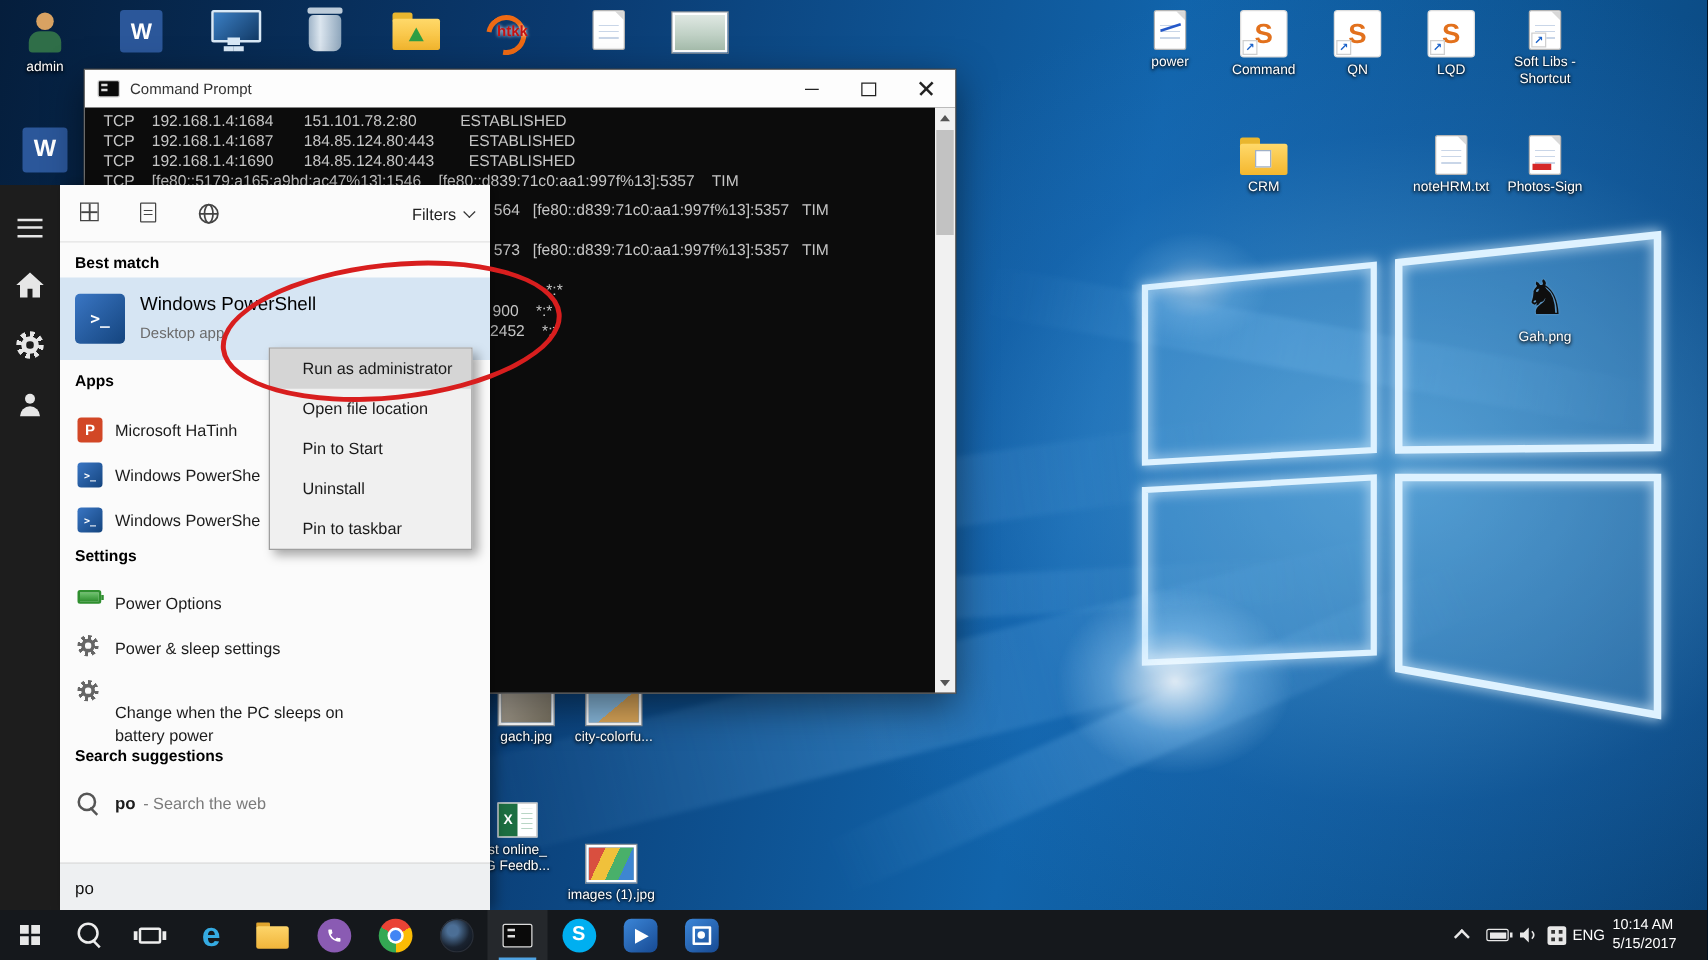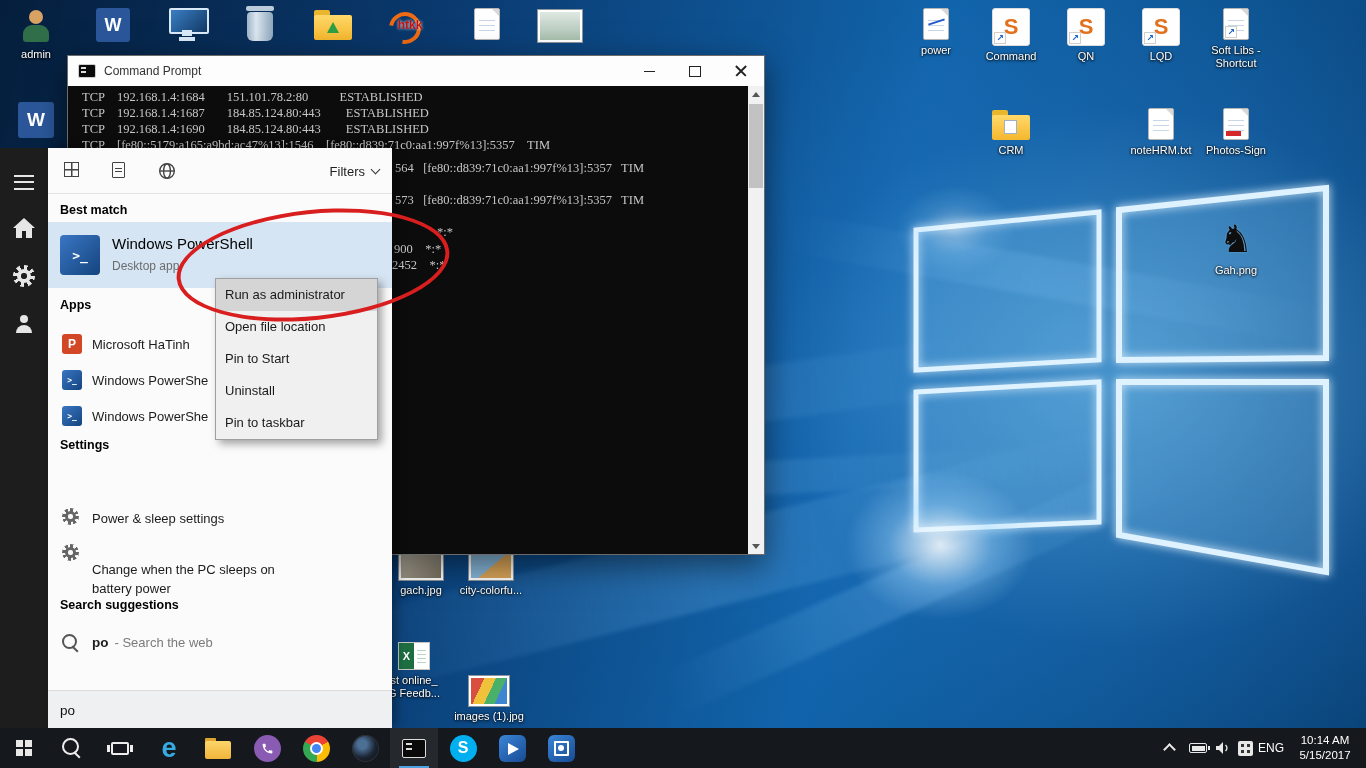--- a/index.html
+++ b/index.html
@@ -63,21 +63,21 @@
   .cmdtb{width:18px;height:14px;background:#0a0a0a;border:1px solid #cfcfcf;border-radius:2px;margin:0 8px 0 10px;position:relative}
   .cmdtb::before{content:"";position:absolute;left:2px;top:2px;width:5px;height:2px;background:#ddd;box-shadow:0 4px 0 0 #ddd}
   #cmdtitle .ttl{font-size:12px;color:#333;flex:1}
   .wc{width:46px;height:30px;position:relative;display:flex;align-items:center;justify-content:center}
   .wc-min::before{content:"";width:11px;height:1px;background:#222}
   .wc-max::before{content:"";width:10px;height:9px;border:1px solid #222}
   .wc-close::before,.wc-close::after{content:"";position:absolute;width:14px;height:1.5px;background:#222}
   .wc-close::before{transform:rotate(45deg)}
   .wc-close::after{transform:rotate(-45deg)}
   #console{position:absolute;left:0;top:30px;right:16px;bottom:0;padding:3px 0 0 8px;overflow:hidden}
-  .cline,.cfrag{font-family:Liberation Serif, serif;font-size:12.5px;line-height:16px;color:#c6c6c6;white-space:pre}
+  .cline,.cfrag{font-family:Liberation Sans, sans-serif;font-size:12.5px;line-height:16px;color:#c6c6c6;white-space:pre}
   .cfrag{position:absolute;z-index:3}
   #cscroll{position:absolute;right:0;top:30px;bottom:0;width:16px;background:#f1f1f1}
   .sarr{position:absolute;left:0;width:16px;height:16px;display:flex;align-items:center;justify-content:center}
   .sarr.up{top:0}.sarr.dn{bottom:0}
   .sarr.up::before{content:"";border-left:4px solid transparent;border-right:4px solid transparent;border-bottom:5px solid #555}
   .sarr.dn::before{content:"";border-left:4px solid transparent;border-right:4px solid transparent;border-top:5px solid #555}
   .sthumb{position:absolute;left:1px;top:18px;width:14px;height:84px;background:#c2c2c2}
   
   #rail{left:0;top:148px;width:48px;height:580px;background:#1d1d1d;z-index:10}
   .railbtn{position:absolute;left:0;width:48px;height:44px;display:flex;align-items:center;justify-content:center}
@@ -113,21 +113,21 @@
   .batt-g::after{content:"";position:absolute;right:-4px;top:2px;width:2px;height:4px;background:#2f8f2f}
   .mag{position:relative;width:18px;height:18px;--mc:#555}
   .mag::before{content:"";position:absolute;left:0;top:0;width:11px;height:11px;border:2px solid var(--mc);border-radius:50%}
   .mag::after{content:"";position:absolute;right:1px;bottom:2px;width:8px;height:2px;background:var(--mc);transform:rotate(45deg)}
   .mag.white{--mc:#ededed;width:20px;height:20px}
   .mag.white::before{width:13px;height:13px}
   #searchbar{top:542px;height:38px;background:#eef0f2;border-top:1px solid #dcdcdc}
   #searchbar input{position:absolute;left:12px;top:0;width:300px;height:38px;border:none;background:transparent;outline:none;font-size:13.5px;color:#111;font-family:inherit}
   
   #ctxmenu{left:215px;top:278px;width:163px;z-index:20;background:#f0f0f0;border:1px solid #9f9f9f;box-shadow:4px 4px 8px rgba(0,0,0,.35)}
-  .mitem{height:32px;line-height:32px;padding-left:9px;font-size:13px;color:#1a1a1a;white-space:nowrap}
+  .mitem{height:32px;line-height:32px;padding-left:26px;font-size:13px;color:#1a1a1a;white-space:nowrap}
   .mitem.hl{background:#d5d5d5}
   
   #redellipse{left:176px;top:210px;width:274px;height:110px;border:4px solid #d81e1e;border-radius:50%;transform:rotate(-6deg);z-index:30}
   
   #taskbar{left:0;top:728px;width:1366px;height:40px;background:#15181c;z-index:40}
   .tcell{position:absolute;top:0;width:48px;height:40px;display:flex;align-items:center;justify-content:center}
   .startlogo{width:16px;height:16px;background:
      linear-gradient(#15181c,#15181c) center/2px 100% no-repeat,
      linear-gradient(#15181c,#15181c) center/100% 2px no-repeat,#e8e8e8}
   .tview{width:18px;height:13px;border:2px solid #ededed;border-radius:2px;position:relative}
@@ -150,21 +150,21 @@
   .bapp.plane::before{content:"";position:absolute;left:9px;top:8px;border-top:6px solid transparent;border-bottom:6px solid transparent;border-left:11px solid #fff}
   .bapp.photo::before{content:"";position:absolute;inset:6px;border:2px solid #fff;border-radius:1px}
   .bapp.photo::after{content:"";position:absolute;left:10px;top:10px;width:6px;height:6px;border-radius:50%;background:#fff}
   .chup{width:9px;height:9px;border-left:2px solid #e8e8e8;border-top:2px solid #e8e8e8;transform:rotate(45deg);margin-top:3px}
   .batt{width:18px;height:10px;border:1.5px solid #e8e8e8;border-radius:2px;position:relative}
   .batt::before{content:"";position:absolute;inset:1.5px;background:#e8e8e8}
   .batt::after{content:"";position:absolute;right:-4px;top:2px;width:2px;height:4px;background:#e8e8e8}
   .ime{width:15px;height:15px;background:#e8e8e8;border-radius:2px;position:relative}
   .ime::before{content:"";position:absolute;left:3px;top:3px;width:3px;height:3px;background:#333;box-shadow:6px 0 0 #333,0 6px 0 #333,6px 6px 0 #333}
   .traytxt{position:absolute;top:0;height:40px;display:flex;align-items:center;color:#fff;font-size:12px}
-  #clock{position:absolute;left:1290px;top:5px;width:70px;text-align:center;color:#fff;font-size:11.5px;line-height:15px}
+  #clock{position:absolute;left:1290px;top:5px;width:70px;color:#fff;font-size:11.5px;line-height:15px}
 </style>
 </head>
 <body>
 
 <div id="screen">
 
   <div class="wallpaper">
     <div class="beam" style="left:60px;top:400px;width:920px;height:56px;transform:rotate(-8deg)"></div>
     <div class="beam" style="left:140px;top:470px;width:900px;height:34px;transform:rotate(-3deg)"></div>
     <div class="beam" style="left:330px;top:520px;width:820px;height:80px;transform:rotate(-14deg);opacity:.7"></div>
@@ -393,20 +393,24 @@
       <div class="ltx">Windows PowerShe</div>
     </div>
     <div class="lrow" style="top:250px">
       <div class="lic i-ps ps20">
           <span>&gt;_</span>
         </div>
       <div class="ltx">Windows PowerShe</div>
     </div>
 
     <div class="phead" style="top:290px">Settings</div>
+    <div class="lrow" style="top:316px">
+      <div class="lic batt-g"></div>
+      <div class="ltx">Power Options</div>
+    </div>
     <div class="lrow" style="top:352px">
       <div class="lic gear small"></div>
       <div class="ltx">Power &amp; sleep settings</div>
     </div>
     <div class="lrow" style="top:388px;height:50px">
       <div class="lic gear small"></div>
       <div class="ltx" style="height:auto;top:24px;white-space:normal;width:215px;line-height:19px">Change when the PC sleeps on battery power</div>
     </div>
 
     <div class="phead" style="top:450px">Search suggestions</div>

